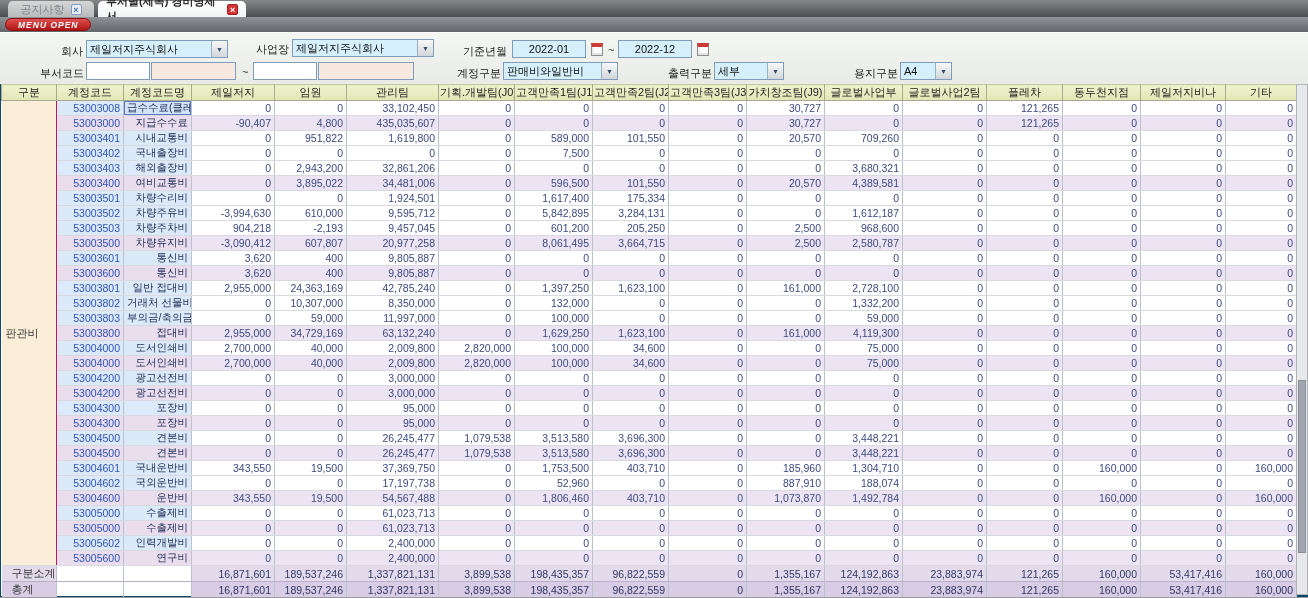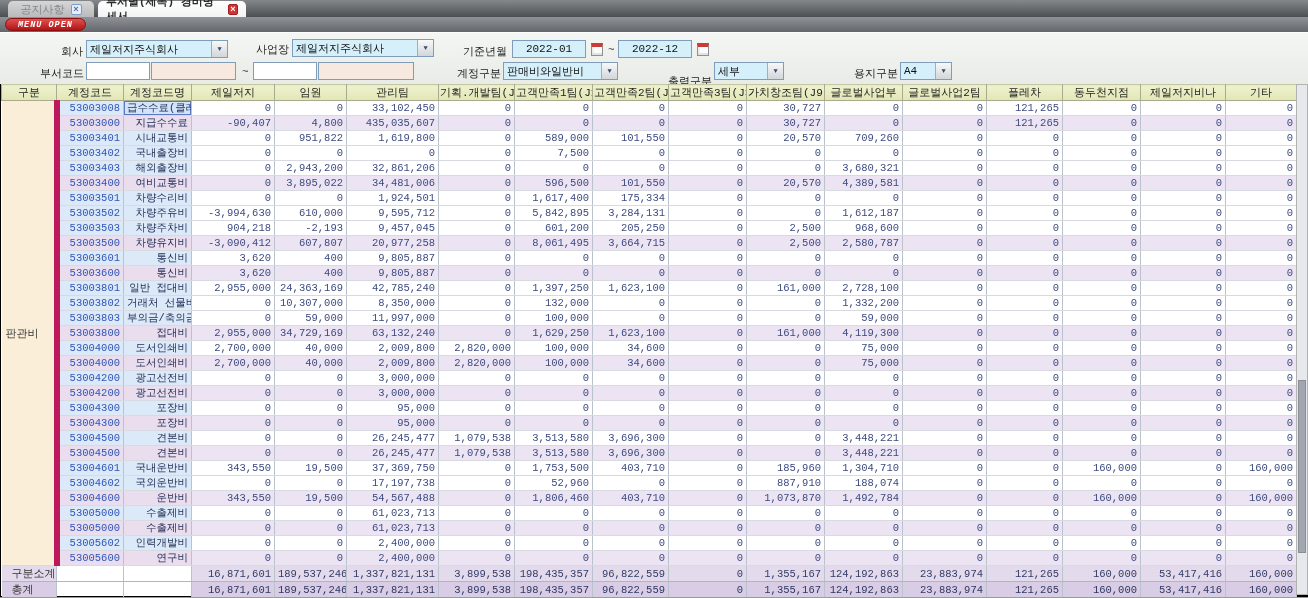--- a/index.html
+++ b/index.html
@@ -1,17 +1,17 @@
 <!DOCTYPE html>
 <html><head>
 <meta charset="utf-8">
 <style>
   * { margin:0; padding:0; box-sizing:border-box; }
   html,body { width:1308px; height:598px; font-family:"Liberation Sans","DejaVu Sans",sans-serif; }
-  .frame { position:relative; width:1308px; height:598px; background:#000000; overflow:hidden; border-bottom:1px solid #9a9a9a;font-family:Liberation Mono, monospace; }
+  .frame { position:relative; width:1308px; height:598px; background:#0c4a6e; overflow:hidden; border-bottom:1px solid #9a9a9a; }
 
   
   .tabbar { position:absolute; left:0; top:0; width:1308px; height:17px;
             background:linear-gradient(#84888b,#4b4f52); }
   .tab { position:absolute; top:1px; height:16px; border-radius:5px 5px 0 0;
          display:flex; align-items:center; justify-content:center; gap:6px;
          font-size:11px; padding:0 8px; cursor:default; }
   .tab.inactive { left:8px; width:86px; background:linear-gradient(#d6d6d6,#b9babb); color:#84868a; }
   .tab.active   { left:98px; width:148px; background:linear-gradient(#ffffff,#f2f3f4); color:#2c2c2c; font-weight:bold; }
   .tab-close { width:11px; height:11px; border-radius:2px; font-size:9px; line-height:10px;
@@ -51,21 +51,21 @@
        border-top:1px solid #c6c9a8; font-weight:normal; color:#1d1d1d; font-size:11px;
        overflow:hidden; white-space:nowrap; padding:0 1px; }
   td { height:15px; border-right:1px solid #bac3cd; border-bottom:1px solid #d7dbe1;
        overflow:hidden; white-space:nowrap; padding:0 3px; }
   td.num  { text-align:right; color:#3c4a80; }
   td.code { text-align:right; color:#2f55b8; background:#dce9f8; }
   td.name { text-align:right; color:#1d2a52; background:#dce9f8; }
   tr.parent td.num  { background:#ece4f3; }
   tr.parent td.code { background:#e9ddee; color:#2f55b8; }
   tr.parent td.name { background:#e9ddee; }
-  td.group-cell { background:#fbeed9; border-right:6px solid #be185d; color:#333;
+  td.group-cell { background:#fbeed9; border-right:1px solid #be185d; color:#333;
                   text-align:left; vertical-align:middle; font-size:11px; padding-left:4px; }
   td.name.selected { box-shadow:inset 0 0 0 1px #5b79c0; background:#d3e4f9; }
   tr.subtotal-row td { background:#e3dbec; color:#323a66; border-bottom:1px solid #b9aecb; }
   tr.total-row td { background:#d9cde6; color:#2e3660; border-bottom:1px solid #a396b8; height:16px; }
   tr.subtotal-row td.sum-label, tr.total-row td.sum-label { text-align:left; color:#333; padding-left:10px; font-size:11px; }
 
   
   .vscroll { position:absolute; right:0; top:84px; width:12px; height:511px;
              background:#e6e8ec; border:1px solid #b2b2b2; }
   .vthumb { position:absolute; left:1px; width:8px; top:58%; height:34%;
@@ -119,21 +119,21 @@
     <div class="inp beige" style="left:151px;top:29px;width:85px;"></div>
     <span class="tilde" style="left:242px;top:33px;">~</span>
     <div class="inp" style="left:253px;top:29px;width:64px;"></div>
     <div class="inp beige" style="left:318px;top:29px;width:96px;"></div>
 
     <span class="flabel" style="left:457px;top:33px;">계정구분</span>
     <div class="fld" style="left:503px;top:29px;width:115px;">
       <span class="txt">판매비와일반비</span>
       <span class="dd-btn">▼</span>
     </div>
-    <span class="flabel" style="left:668px;top:41px;">출력구분</span>
+    <span class="flabel" style="left:668px;top:33px;">출력구분</span>
     <div class="fld" style="left:714px;top:29px;width:70px;">
       <span class="txt">세부</span>
       <span class="dd-btn">▼</span>
     </div>
     <span class="flabel" style="left:854px;top:33px;">용지구분</span>
     <div class="fld" style="left:900px;top:29px;width:52px;">
       <span class="txt">A4</span>
       <span class="dd-btn">▼</span>
     </div>
   </div>

